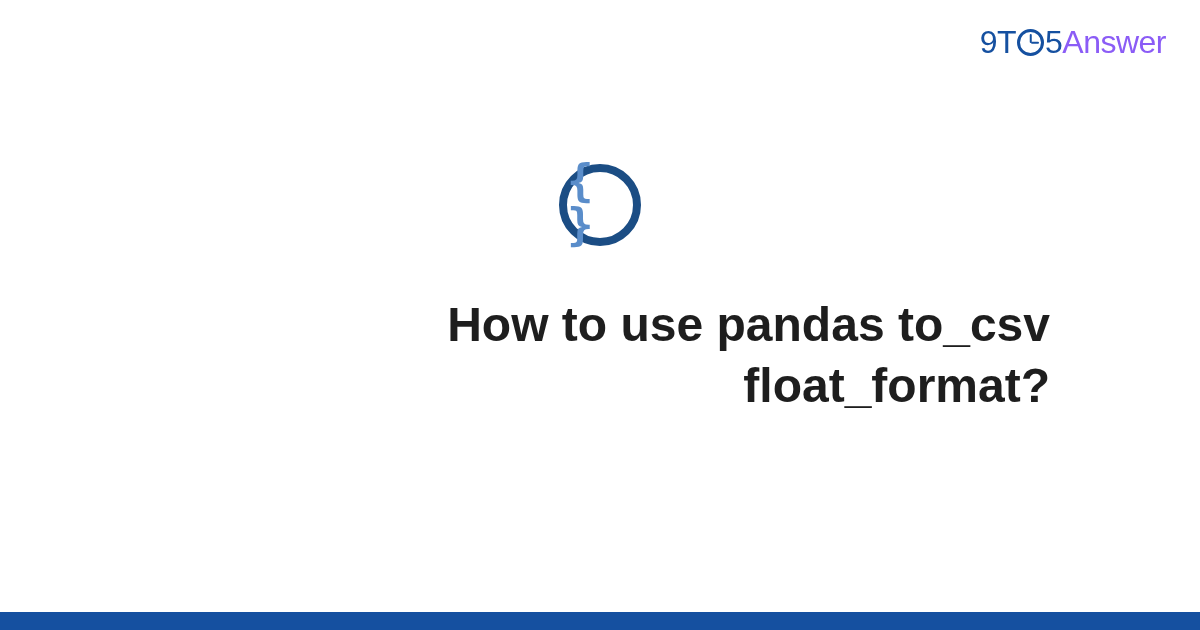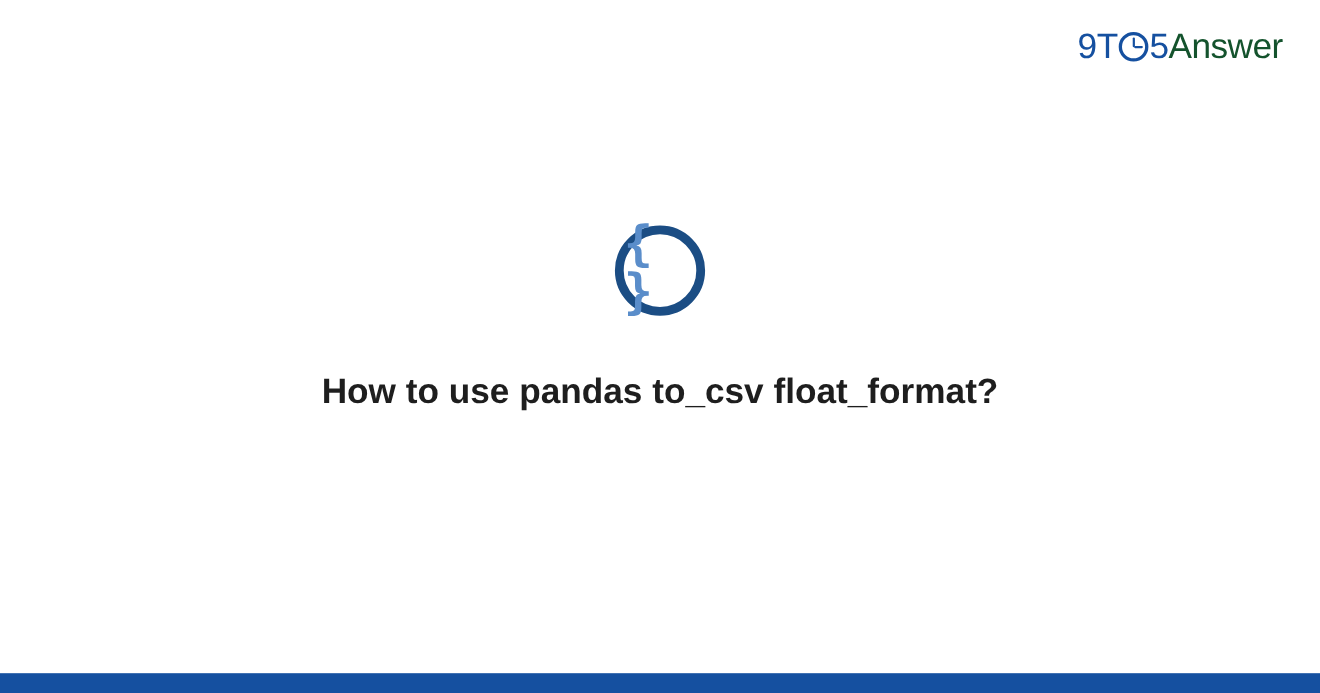--- a/index.html
+++ b/index.html
@@ -62,21 +62,21 @@
       top: 50%;
       left: 50%;
       transform: translateY(-50%);
       border-radius: 1px;
     }
     .logo .five {
       color: #1550a0;
       font-weight: 500;
     }
     .logo .answer {
-      color: #14532d;
+      color: #8b5cf6;
       font-weight: 400;
     }
     .content {
       position: absolute;
       top: 0;
       left: 0;
       width: 100%;
       height: 100%;
       display: flex;
       flex-direction: column;
@@ -98,24 +98,24 @@
     .braces-icon .braces {
       font-size: 44px;
       font-weight: 700;
       color: #5a8dca;
       font-family: Consolas, Monaco, monospace;
       letter-spacing: 4px;
       line-height: 1;
       transform: translateY(-2px);
     }
     .title {
-      font-size: 32px;
+      font-size: 48px;
       font-weight: 700;
       color: #1e1e1e;
-      text-align: center;
+      text-align: right;
       line-height: 1.28;
       max-width: 900px;
     }
     .bottom-bar {
       position: absolute;
       bottom: 0;
       left: 0;
       width: 100%;
       height: 18px;
       background: #1550a0;

